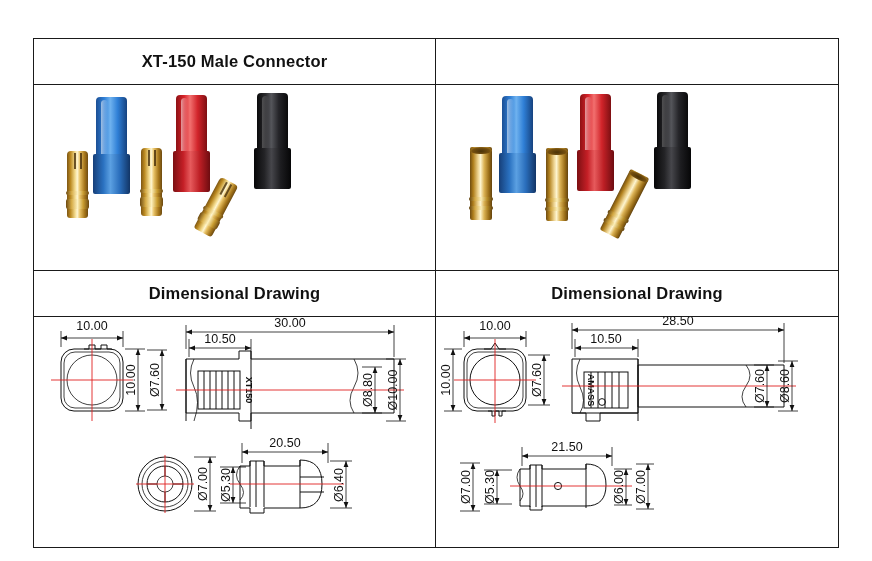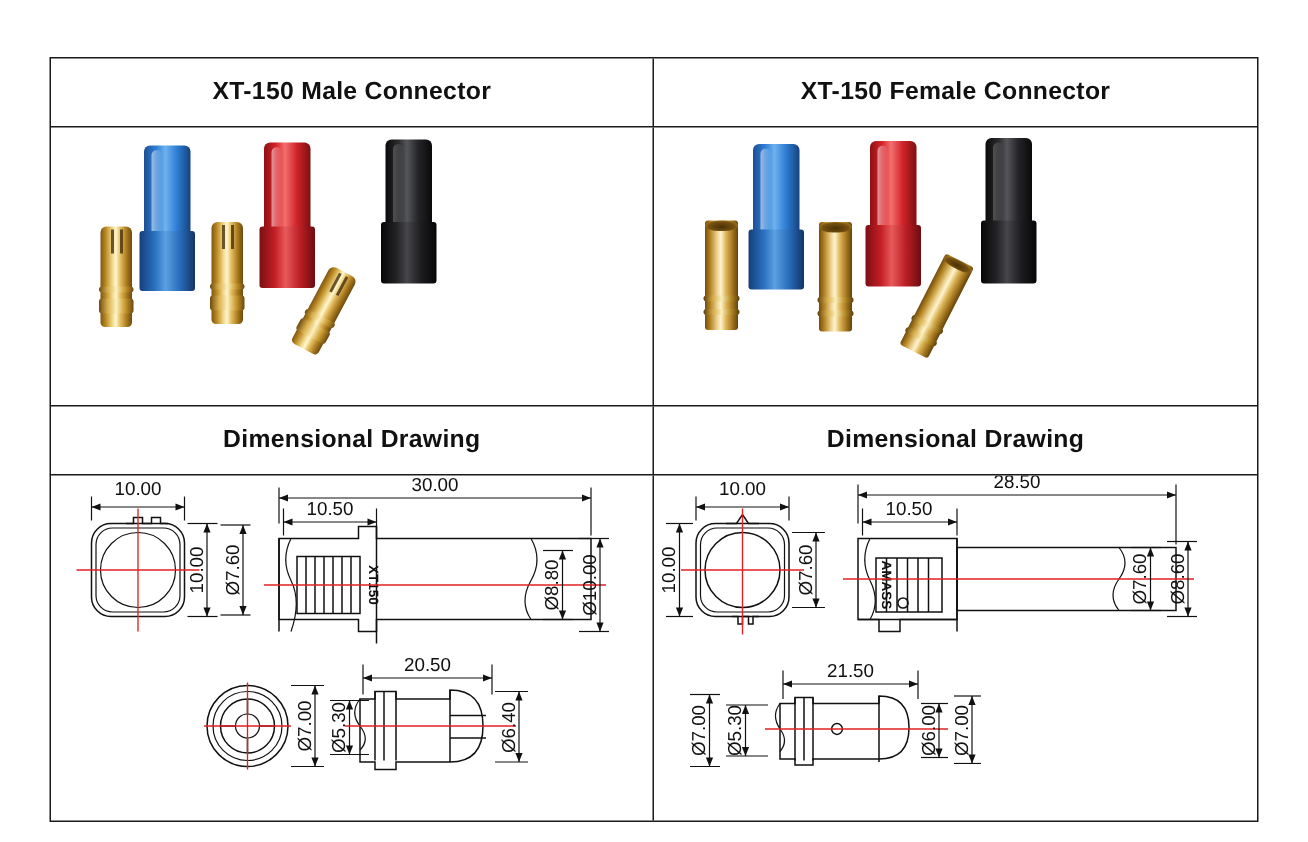--- a/index.html
+++ b/index.html
@@ -55,23 +55,20 @@
 </style>
 </head>
 <body>
 
 <div class="sheet">
 
   <div class="row row-head">
     <div class="cellL">
       <div class="hd">XT-150 Male Connector</div>
     </div>
-    <div class="cellR">
-      <div class="hd">XT-150 Female Connector</div>
-    </div>
   </div>
 
   <div class="row row-photo">
     <div class="cellL">
       <div class="photo">
 
         <div class="shell" style="left:62px;top:12px;width:31px;height:92px;">
           <div class="tube" style="background:linear-gradient(90deg,#1c4f94 0%,#2f7fd6 26%,#6fb2ef 46%,#2f7fd6 70%,#16427f 100%);"></div>
           <div class="gloss"></div>
           <div class="flange" style="top:57px;height:40px;background:linear-gradient(90deg,#163f79 0%,#2a71c0 28%,#5ba0e2 47%,#2a6ebc 72%,#123566 100%);"></div>

